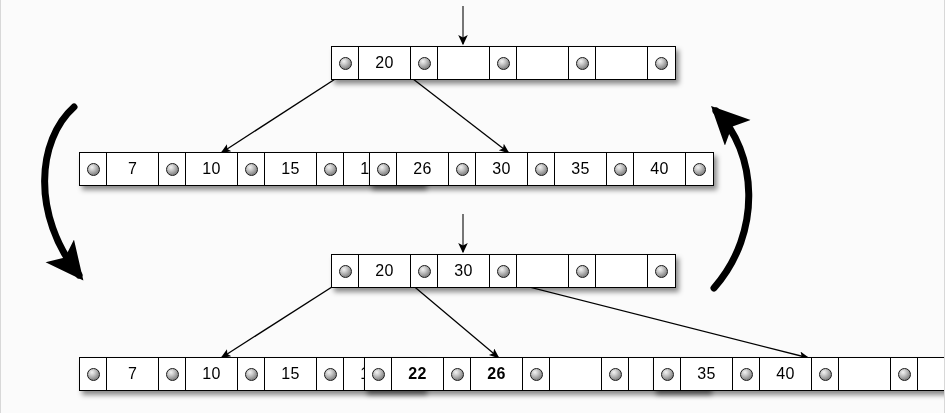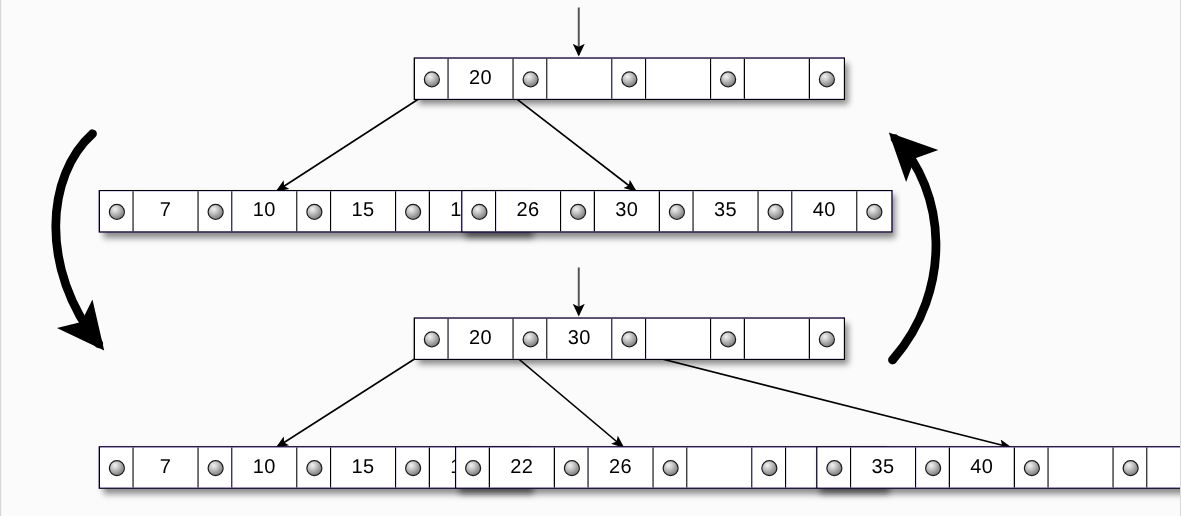--- a/index.html
+++ b/index.html
@@ -21,21 +21,21 @@
     position: absolute;
     left: 0; top: 0;
     width: 945px;
     height: 413px;
   }
   
   .btnode {
     position: absolute;
     display: flex;
     height: 34px;
-    background: #8b5cf6;
+    background: #7f1d1d;
     border: 1.5px solid #000000;
     box-sizing: border-box;
     box-shadow: 3px 4px 5px rgba(0,0,0,0.45);
     z-index: 5;
   }
   .cell {
     box-sizing: border-box;
     border-right: 1.5px solid #000000;
     display: flex;
     align-items: center;
@@ -234,21 +234,21 @@
     <div class="cell key">15</div>
     <div class="cell ptr">
       <span class="sphere"></span>
     </div>
     <div class="cell key">18</div>
     <div class="cell ptr">
       <span class="sphere"></span>
     </div>
   </div>
 
-  <div class="btnode" style="left:363px; top:357px;">
+  <div class="btnode" style="left:363px; top:357px;font-weight:bold;">
     <div class="cell ptr">
       <span class="sphere"></span>
     </div>
     <div class="cell key">22</div>
     <div class="cell ptr">
       <span class="sphere"></span>
     </div>
     <div class="cell key">26</div>
     <div class="cell ptr">
       <span class="sphere"></span>

